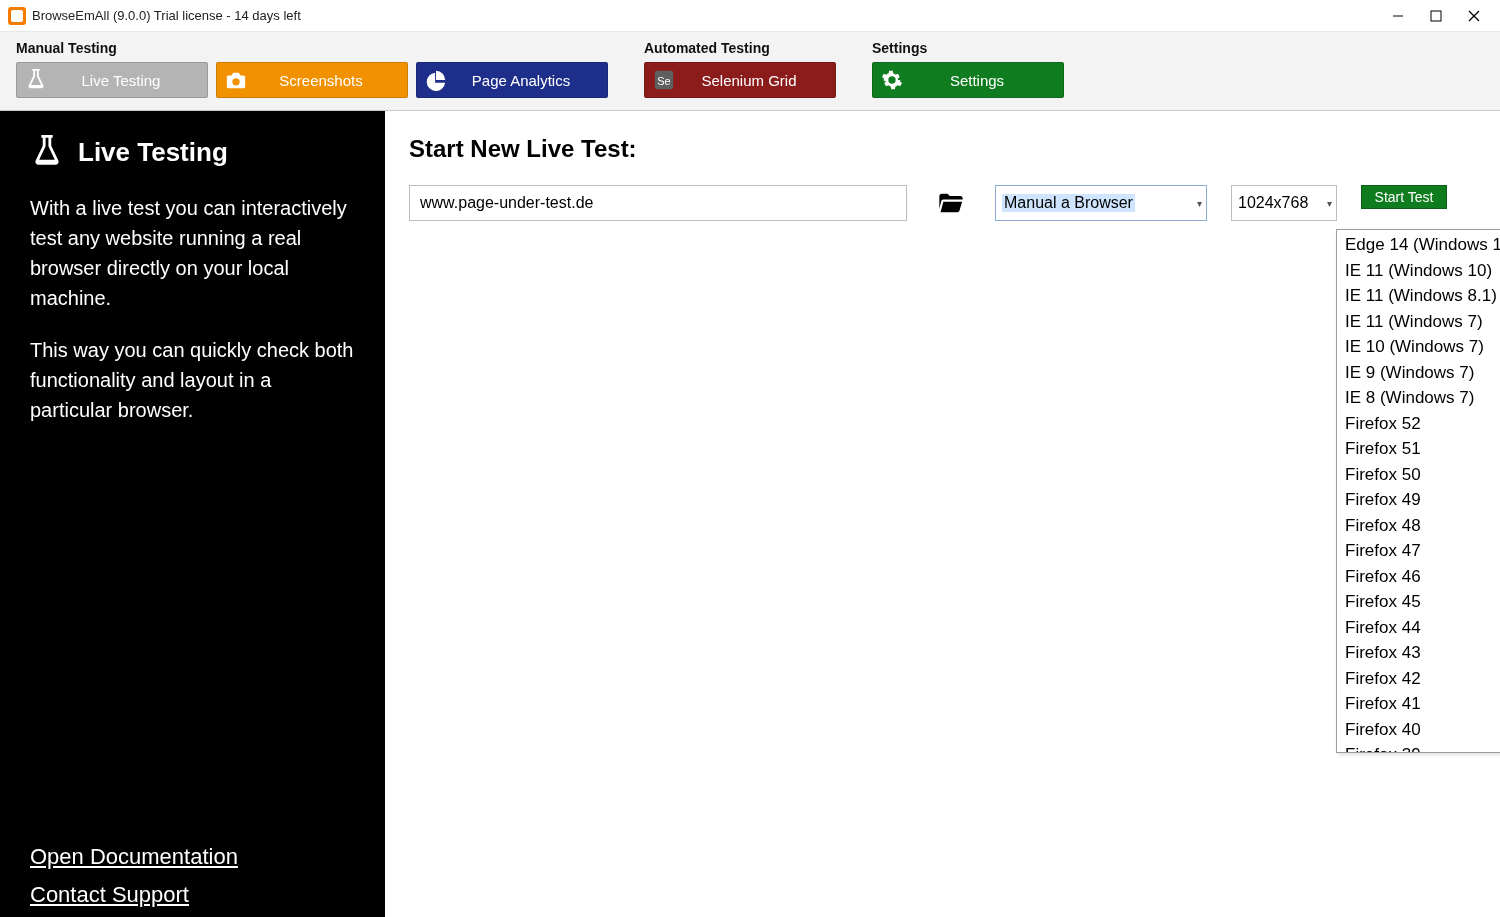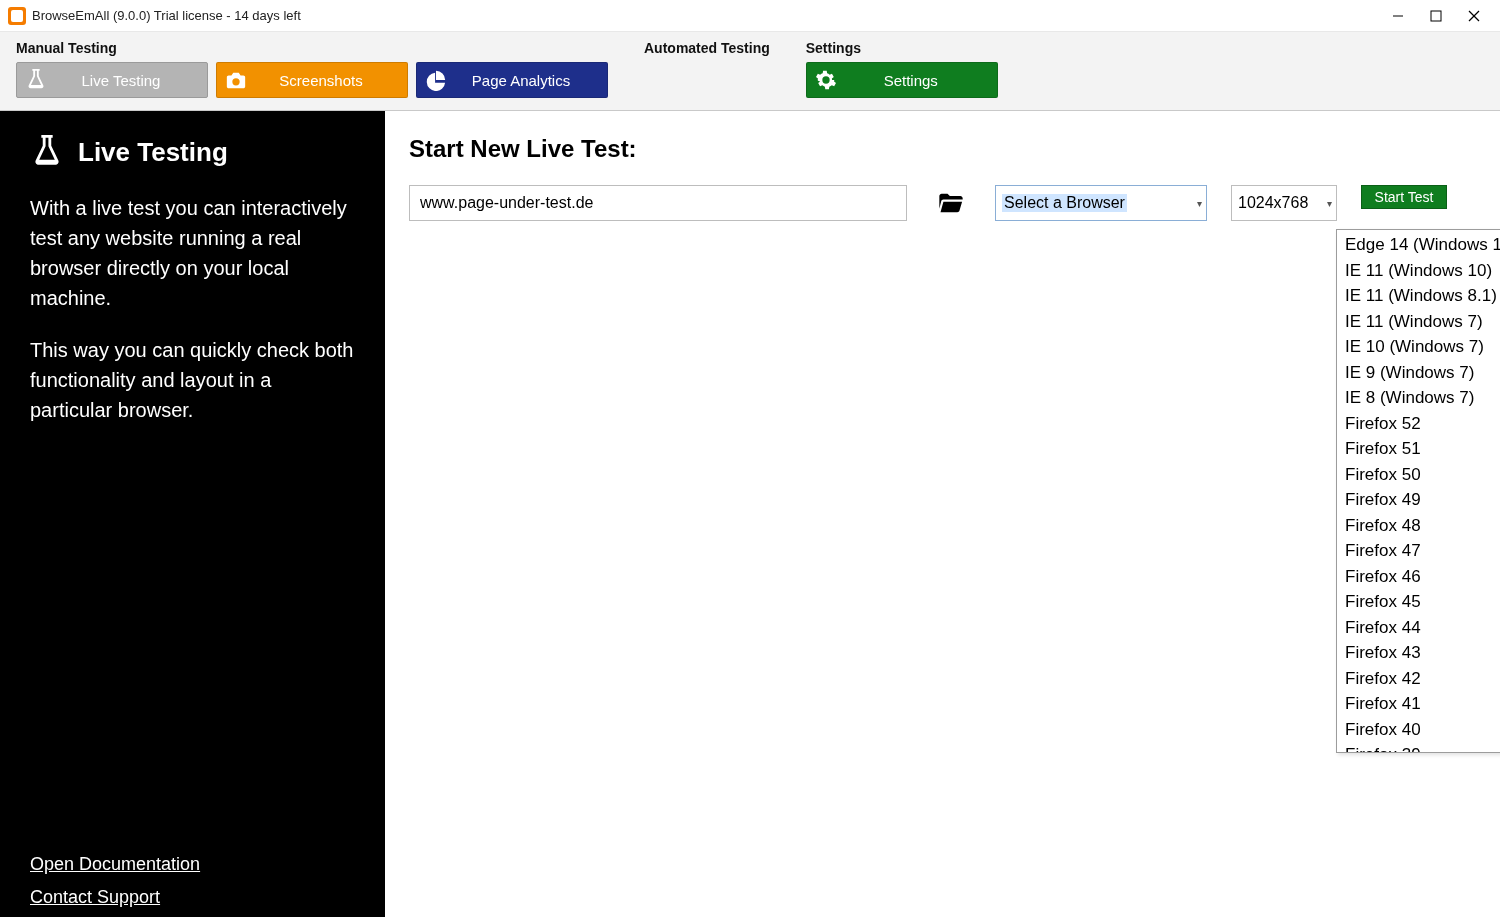--- a/index.html
+++ b/index.html
@@ -28,21 +28,21 @@
 .rbtn.orange { background:#f29100; }
 .rbtn.navy { background:#1e2f8b; }
 .rbtn.brown { background:#a8531f; }
 .rbtn.darkred { background:#8c1b1b; }
 .rbtn.green { background:#0f7d1f; }
 
 .main { display:flex; height: calc(917px - 32px - 64px); }
 .sidebar { width: 385px; background:#000; color:#fff; padding: 24px 30px 24px 30px; display:flex; flex-direction:column; }
 .sb-title { display:flex; align-items:center; gap:14px; font-size: 26px; font-weight:700; margin-bottom:24px; }
 .sb-body { font-size:20px; line-height:1.5; margin-bottom: 22px; }
-.sb-links { margin-top:auto; display:flex; flex-direction:column; gap:12px; font-size:18px; }
+.sb-links { margin-top:auto; display:flex; flex-direction:column; gap:12px; font-size:22px; }
 .sb-links a { color:#fff; text-decoration:underline; cursor:pointer; }
 
 .content { flex:1; padding: 24px 24px; position:relative; }
 .content h1 { font-size: 24px; font-weight:700; margin-bottom: 22px; }
 .form-row { display:flex; align-items:stretch; gap:24px; }
 .url-input { flex: 0 0 498px; height:36px; border:1px solid #bdbdbd; padding:0 10px; font-size:16px; }
 .folder-btn { width:40px; height:36px; display:flex; align-items:center; justify-content:center; cursor:pointer; }
 .combo { height:36px; border:1px solid #8aaed6; background:#fff; display:flex; align-items:center; padding:0 6px; font-size:16px; cursor:pointer; position:relative; }
 .combo .sel { background:#cfe5ff; color:#000; padding:0 2px; }
 .combo.browser { flex: 0 0 212px; }
@@ -115,20 +115,29 @@
               <path d="M12 2v10h10A10 10 0 0012 2zM11 4.1A10 10 0 1021.9 15H11V4.1z"></path>
             </svg>
           </span>
           <span class="lbl">Page Analytics</span>
         </div>
       </div>
     </div>
     <div class="ribbon-group" style="margin-right: 10px; margin-left: 14px;">
       <div class="ribbon-label">Automated Testing</div>
       <div class="ribbon-buttons">
+        <div class="rbtn darkred">
+          <span class="ricon">
+            <svg width="22" height="22" viewBox="0 0 24 24">
+              <rect x="2" y="2" width="20" height="20" rx="2" fill="#5f5f5f"></rect>
+              <text x="12" y="17" text-anchor="middle" fill="#fff" font-size="12" font-family="Arial">Se</text>
+            </svg>
+          </span>
+          <span class="lbl">Selenium Grid</span>
+        </div>
       </div>
     </div>
     <div class="ribbon-group" style="margin-right: 10px; margin-left: 14px;">
       <div class="ribbon-label">Settings</div>
       <div class="ribbon-buttons">
         <div class="rbtn green">
           <span class="ricon">
             <svg width="22" height="22" viewBox="0 0 24 24" fill="#fff">
               <path d="M12 8a4 4 0 100 8 4 4 0 000-8zm9 4c0 .6-.1 1.1-.2 1.6l2.1 1.6-2 3.5-2.5-1a7.7 7.7 0 01-2.8 1.6l-.4 2.7h-4l-.4-2.7a7.7 7.7 0 01-2.8-1.6l-2.5 1-2-3.5 2.1-1.6C3.1 13.1 3 12.6 3 12s.1-1.1.2-1.6L1.1 8.8l2-3.5 2.5 1A7.7 7.7 0 018.4 4.7L8.8 2h4l.4 2.7c1 .3 2 .9 2.8 1.6l2.5-1 2 3.5-2.1 1.6c.1.5.2 1 .2 1.6z"></path>
             </svg>
@@ -162,21 +171,21 @@
     <div class="form-row">
       <input class="url-input" value="www.page-under-test.de" style="">
       <div class="folder-btn">
         <span>
           <svg width="28" height="28" viewBox="0 0 24 24" fill="#000">
               <path d="M2 6c0-1.1.9-2 2-2h5l2 2h9c1.1 0 2 .9 2 2v1H5.5c-.9 0-1.7.6-1.9 1.5L2 17V6zm3.5 5h16l-2.2 7.5c-.2.9-1 1.5-1.9 1.5H3l2.5-9z"></path>
             </svg>
         </span>
       </div>
       <div class="combo browser">
-        <span class="sel">Select a Browser</span>
+        <span class="sel">Manual a Browser</span>
         <span class="chev">▾</span>
       </div>
       <div class="combo res">
         <span>1024x768</span>
         <span class="chev">▾</span>
       </div>
       <div class="start-btn">Start Test</div>
     </div>
 
     <div class="dropdown">

